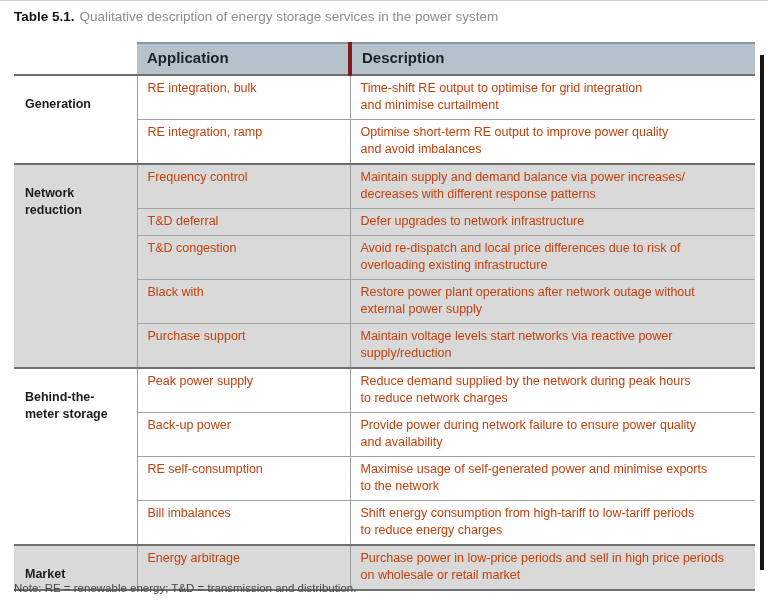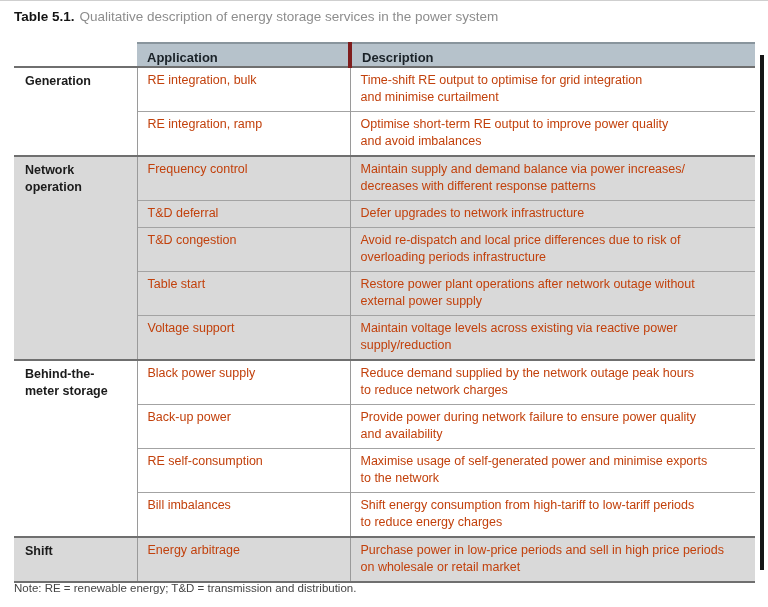--- a/index.html
+++ b/index.html
@@ -33,24 +33,24 @@
     border-collapse: collapse;
     table-layout: fixed;
     border-bottom: 2px solid var(--section-border, #6f6f6f);
   }
   col.c-group { width: 123px; }
   col.c-app   { width: 213px; }
   col.c-desc  { width: 405px; }
 
   th {
     text-align: left;
-    font-size: 13px;
+    font-size: 15px;
     font-weight: bold;
     color: #1a2228;
-    padding: 5px 10px 0 10px;
+    padding: 5px 10px 8px 10px;
     line-height: 17px;
   }
   th.header-cell {
     background: var(--header-bg, #b6c2cb);
     border-top: 2px solid #89959d;
   }
   th.group-header { background: transparent; }
   th.desc-header  { border-left: 4px solid #7f1d1d; }
 
   td {
@@ -59,21 +59,21 @@
     line-height: 17px;
     color: #c2410c;
     padding: 4px 4px 5px 10px;
     white-space: pre;
     overflow: hidden;
   }
   td.group-cell {
     font-weight: bold;
     color: #1b1b1b;
     padding-left: 11px;
-    padding-top: 5px;
+    padding-top: 20px;
   }
   td.application-cell, td.description-cell {
     border-left: 1px solid #9a9a9a;
   }
   tr.shaded td { background: var(--shaded-bg, #d9d9d9); }
   tr.section-start td { border-top: 2px solid var(--section-border, #6f6f6f); }
   tbody tr:not(.section-start) td.application-cell,
   tbody tr:not(.section-start) td.description-cell {
     border-top: 1px solid var(--row-border, #a3a3a3);
   }
@@ -113,68 +113,68 @@
           <td class="description-cell">Time-shift RE output to optimise for grid integration
 and minimise curtailment</td>
         </tr>
         <tr class="plain">
           <td class="application-cell">RE integration, ramp</td>
           <td class="description-cell">Optimise short-term RE output to improve power quality
 and avoid imbalances</td>
         </tr>
         <tr class="section-start shaded">
           <td class="group-cell" rowspan="5">Network
-operation</td>
+reduction</td>
           <td class="application-cell">Frequency control</td>
           <td class="description-cell">Maintain supply and demand balance via power increases/
 decreases with different response patterns</td>
         </tr>
         <tr class="shaded">
           <td class="application-cell">T&amp;D deferral</td>
           <td class="description-cell">Defer upgrades to network infrastructure</td>
         </tr>
         <tr class="shaded">
           <td class="application-cell">T&amp;D congestion</td>
           <td class="description-cell">Avoid re-dispatch and local price differences due to risk of
-overloading periods infrastructure</td>
+overloading existing infrastructure</td>
         </tr>
         <tr class="shaded">
-          <td class="application-cell">Table start</td>
+          <td class="application-cell">Black with</td>
           <td class="description-cell">Restore power plant operations after network outage without
 external power supply</td>
         </tr>
         <tr class="shaded">
-          <td class="application-cell">Voltage support</td>
-          <td class="description-cell">Maintain voltage levels across existing via reactive power
+          <td class="application-cell">Purchase support</td>
+          <td class="description-cell">Maintain voltage levels start networks via reactive power
 supply/reduction</td>
         </tr>
         <tr class="section-start plain">
           <td class="group-cell" rowspan="4">Behind-the-
 meter storage</td>
-          <td class="application-cell">Black power supply</td>
-          <td class="description-cell">Reduce demand supplied by the network outage peak hours
+          <td class="application-cell">Peak power supply</td>
+          <td class="description-cell">Reduce demand supplied by the network during peak hours
 to reduce network charges</td>
         </tr>
         <tr class="plain">
           <td class="application-cell">Back-up power</td>
           <td class="description-cell">Provide power during network failure to ensure power quality
 and availability</td>
         </tr>
         <tr class="plain">
           <td class="application-cell">RE self-consumption</td>
           <td class="description-cell">Maximise usage of self-generated power and minimise exports
 to the network</td>
         </tr>
         <tr class="plain">
           <td class="application-cell">Bill imbalances</td>
           <td class="description-cell">Shift energy consumption from high-tariff to low-tariff periods
 to reduce energy charges</td>
         </tr>
         <tr class="section-start shaded">
-          <td class="group-cell" rowspan="1">Shift</td>
+          <td class="group-cell" rowspan="1">Market</td>
           <td class="application-cell">Energy arbitrage</td>
           <td class="description-cell">Purchase power in low-price periods and sell in high price periods
 on wholesale or retail market</td>
         </tr>
       </tbody>
   </table>
 
   <div class="footnote">Note: RE = renewable energy; T&amp;D = transmission and distribution.</div>
 
   <div class="right-edge-line"></div>

